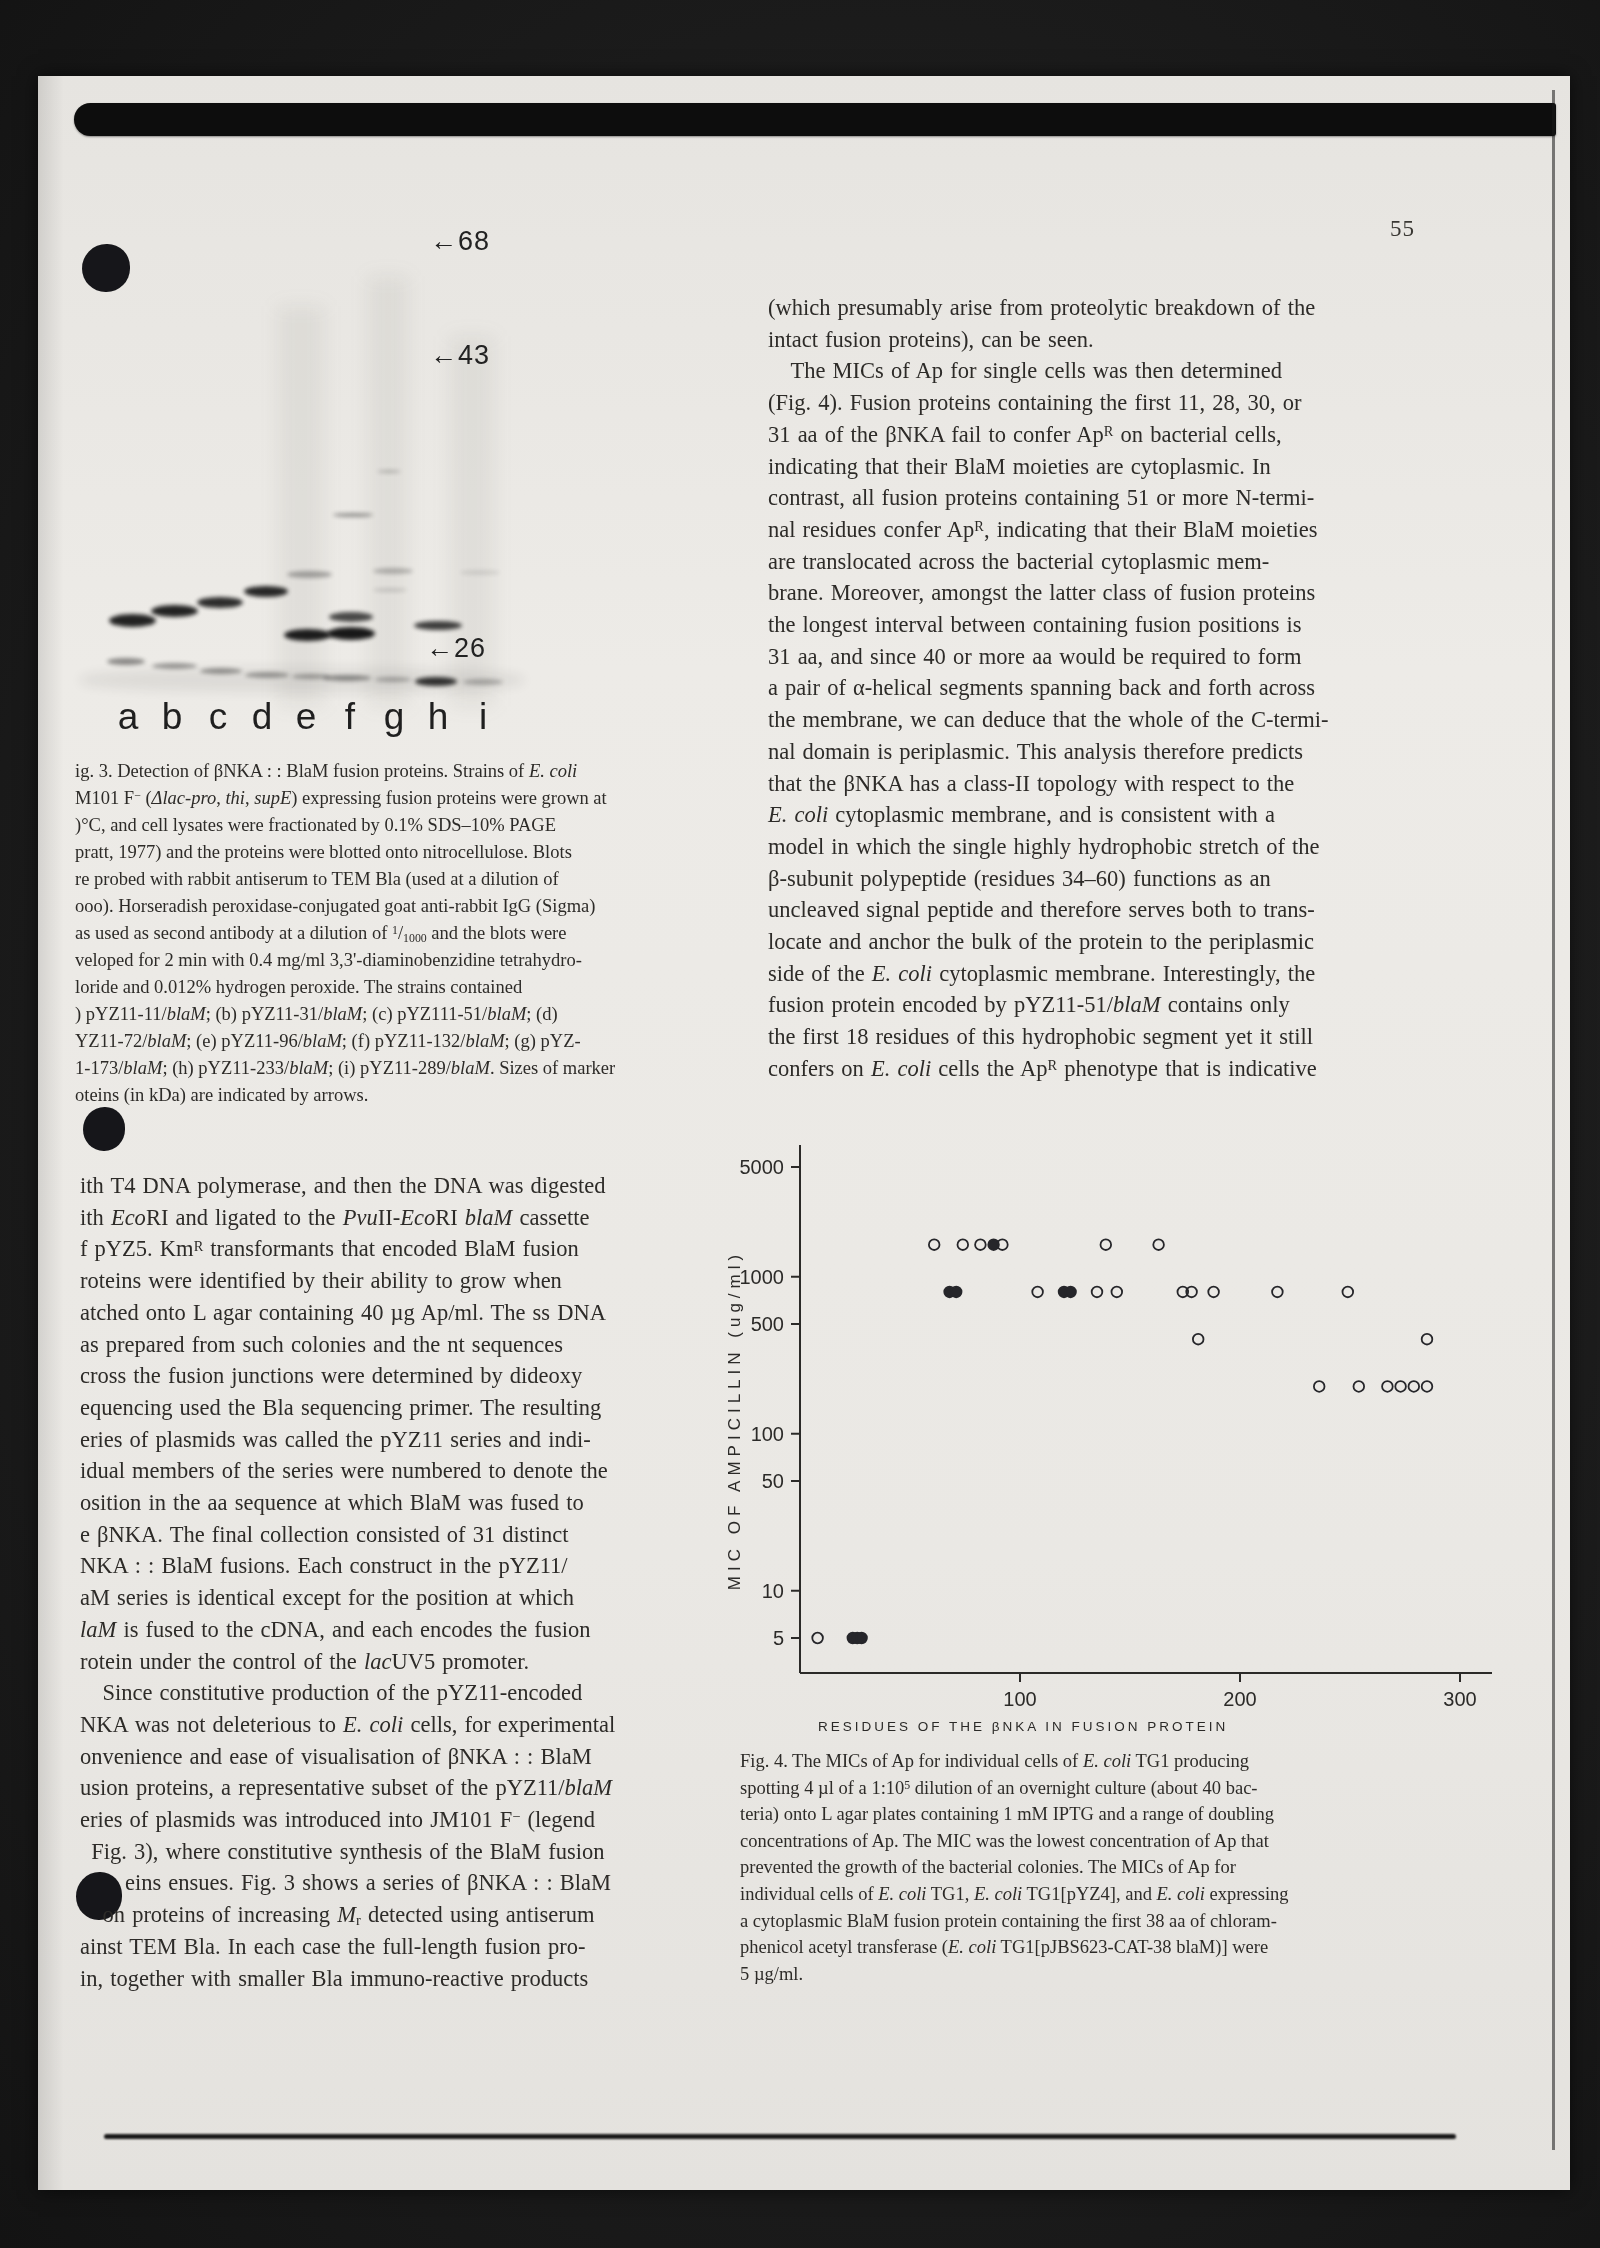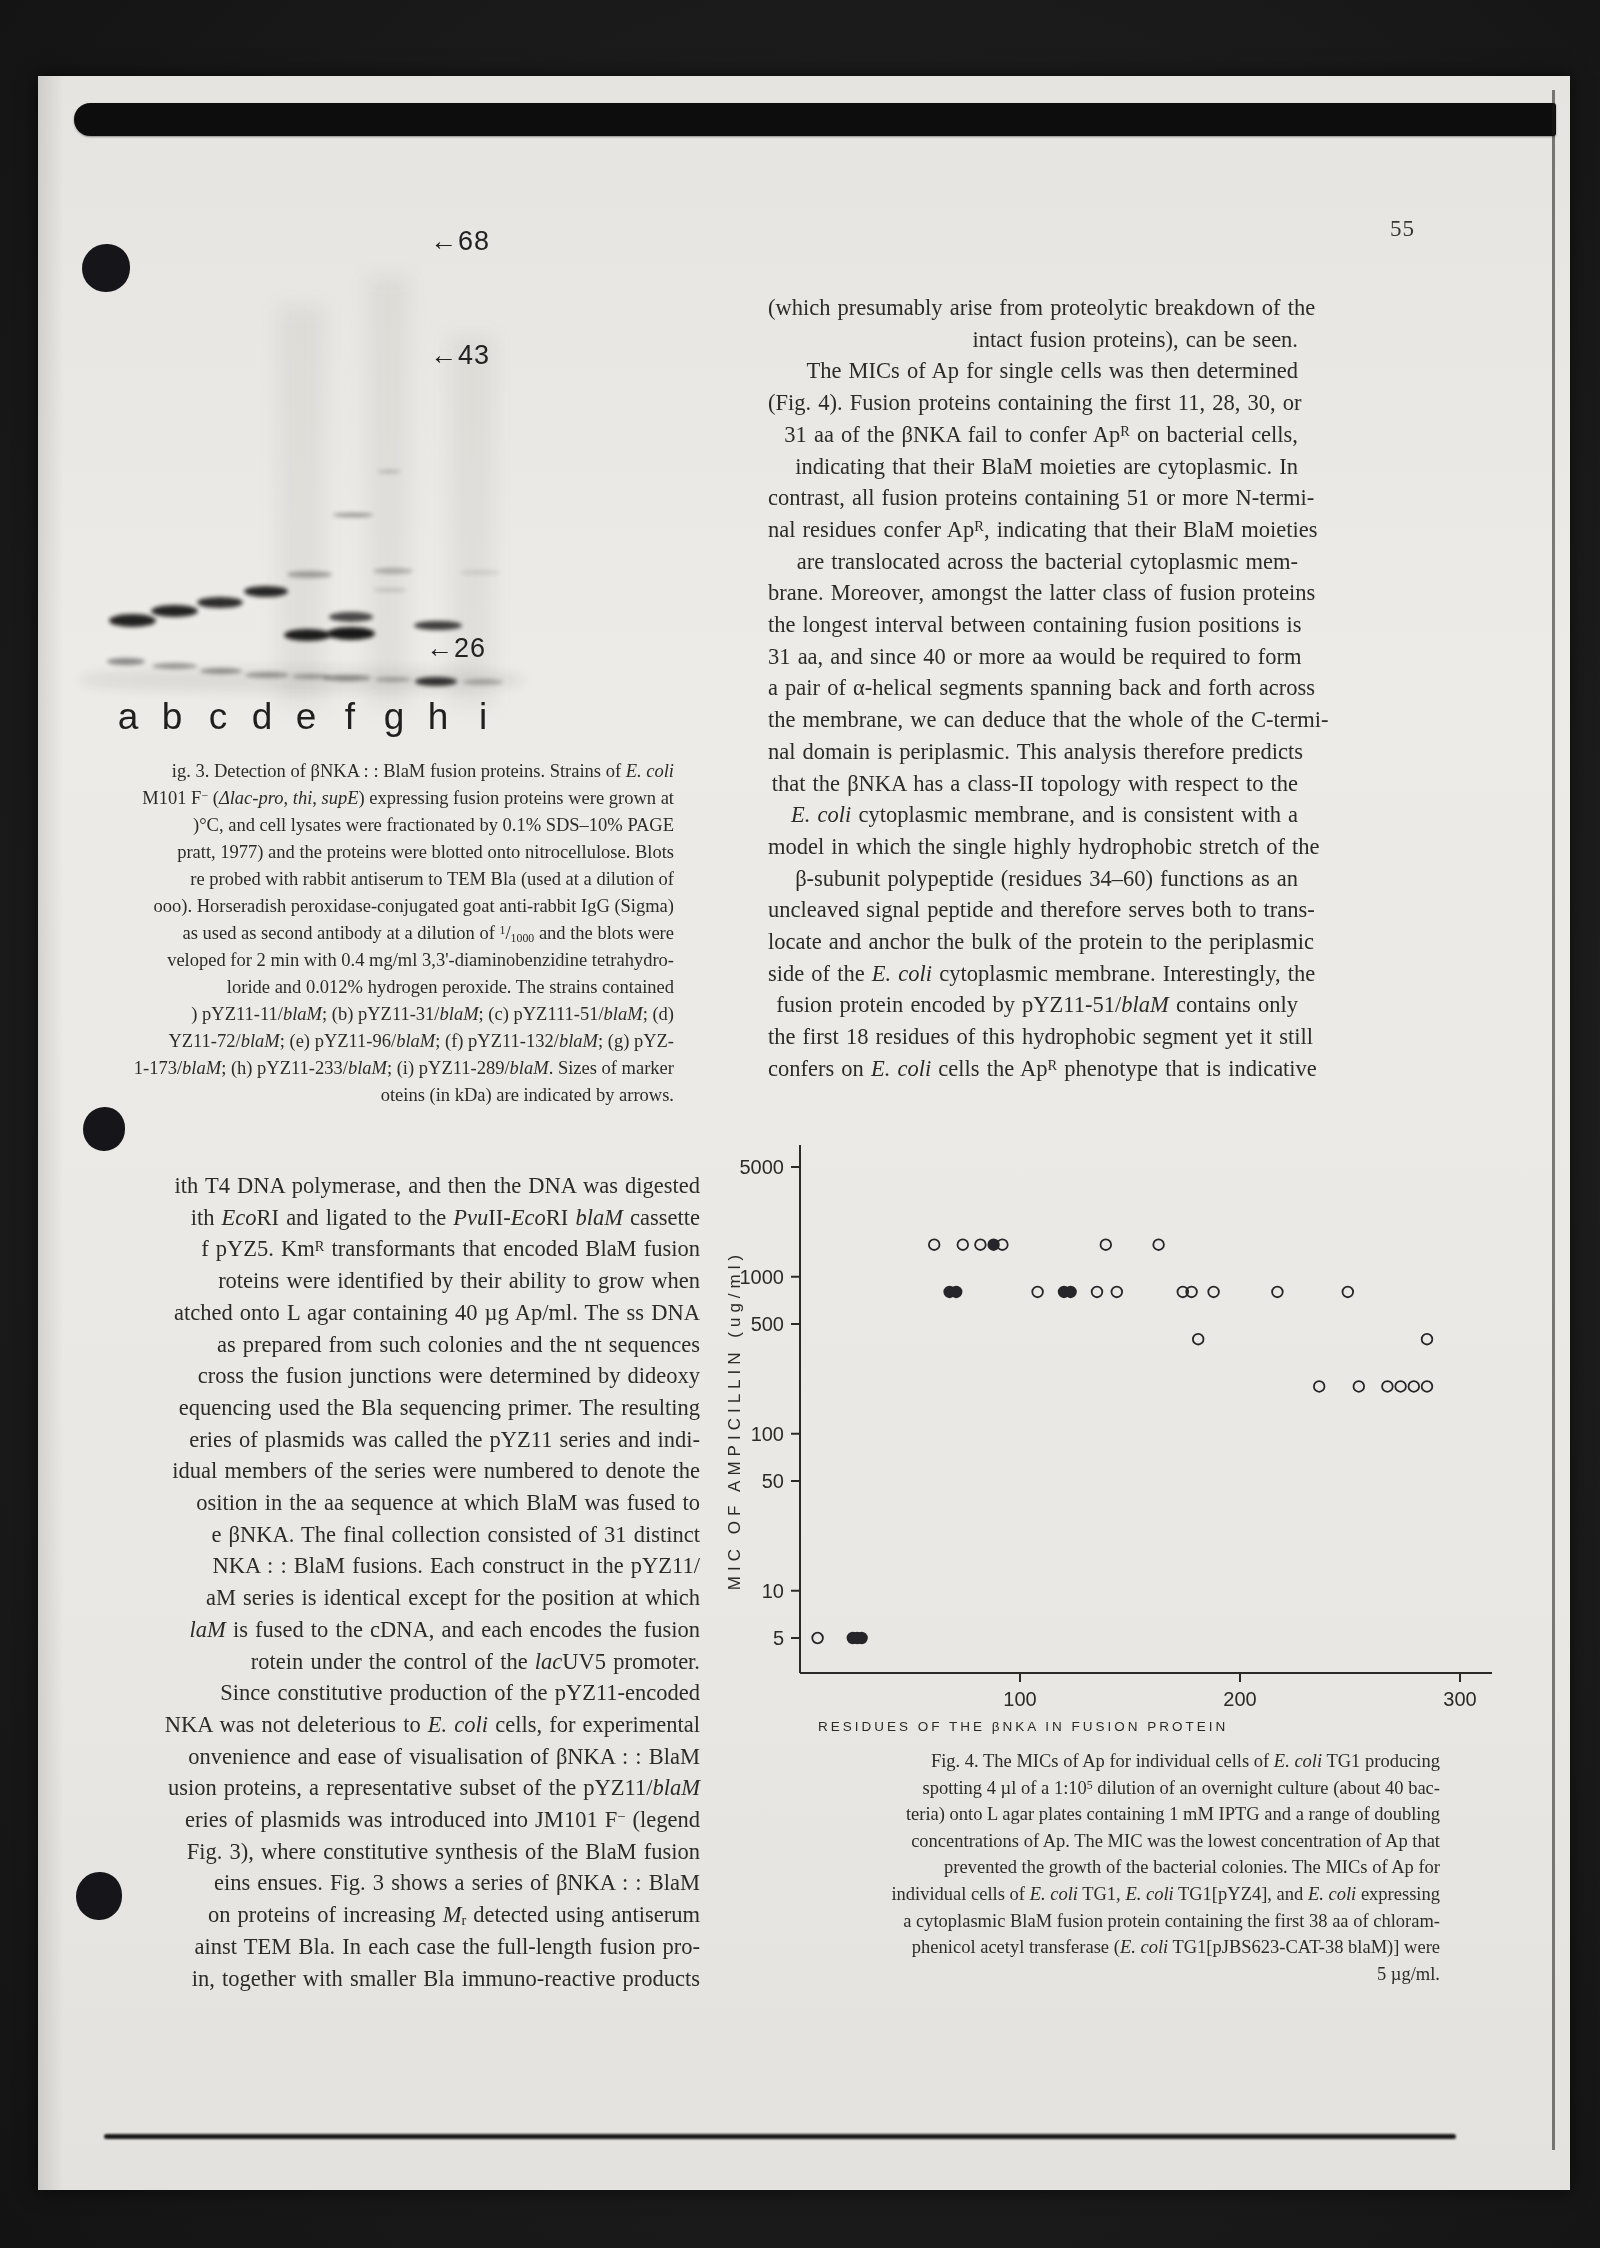--- a/index.html
+++ b/index.html
@@ -17,21 +17,21 @@
     border-radius:18px 3px 3px 18px / 55% 10% 10% 55%;box-shadow:0 1px 2px rgba(0,0,0,.4);filter:blur(.4px);}
   .pageno{position:absolute;left:1352px;top:140px;font-size:23px;color:#393733;letter-spacing:1px;}
   .dot{position:absolute;background:#16161a;border-radius:52% 48% 50% 50%;filter:blur(.6px);}
   .streak{position:absolute;background:rgba(110,108,102,.09);filter:blur(9px);}
   .band{position:absolute;background:#121212;border-radius:50%;filter:blur(2.2px);}
   .band.smear{filter:blur(6px);border-radius:40%;}
   .lane-letter{position:absolute;transform:translateX(-50%);
     font-family:"Liberation Sans","DejaVu Sans",sans-serif;font-size:37px;color:#1f1f1f;}
   .marker{position:absolute;font-family:"Liberation Sans","DejaVu Sans",sans-serif;
     font-size:27px;color:#222;letter-spacing:1px;}
-  .col{position:absolute;color:#2d2b28;text-align:right;}
+  .col{position:absolute;color:#2d2b28;}
   .col .ln{white-space:nowrap;}
   .body-col{font-size:22.5px;line-height:31.7px;word-spacing:1.5px;}
   .caption{font-size:18.5px;line-height:27px;}
   .fig4cap{line-height:26.6px;}
   .col sup{font-size:.64em;line-height:0;position:relative;top:-.4em;vertical-align:baseline;}
   .col sub{font-size:.64em;line-height:0;position:relative;top:.22em;vertical-align:baseline;}
   .bottom-line{position:absolute;left:66px;top:2058px;width:1352px;height:5px;background:#181818;
     border-radius:3px;filter:blur(1.1px);}
   .plot{position:absolute;left:662px;top:1054px;}
   .plot .axis{stroke:#2b2a28;stroke-width:2;fill:none;}
@@ -91,21 +91,21 @@
         <div class="lane-letter" style="left: 268px; top: 620px;">e</div>
         <div class="lane-letter" style="left: 312px; top: 620px;">f</div>
         <div class="lane-letter" style="left: 356px; top: 620px;">g</div>
         <div class="lane-letter" style="left: 400px; top: 620px;">h</div>
         <div class="lane-letter" style="left: 445px; top: 620px;">i</div>
         <div class="marker" style="left: 392px; top: 150px;">←68</div>
         <div class="marker" style="left: 392px; top: 264px;">←43</div>
         <div class="marker" style="left: 388px; top: 557px;">←26</div>
       </div>
 
-    <div class="col caption" style="left:37px;top:682px;width:590px;margin-left:9px;">
+    <div class="col caption" style="left:37px;top:682px;width:590px;">
         <div class="ln">ig. 3.  Detection of βNKA : : BlaM fusion proteins. Strains of <i>E. coli</i></div>
         <div class="ln">M101 F<sup>−</sup> (<i>Δlac-pro</i>, <i>thi</i>, <i>supE</i>) expressing fusion proteins were grown at</div>
         <div class="ln">)°C, and cell lysates were fractionated by 0.1% SDS–10% PAGE</div>
         <div class="ln">pratt, 1977) and the proteins were blotted onto nitrocellulose. Blots</div>
         <div class="ln">re probed with rabbit antiserum to TEM Bla (used at a dilution of</div>
         <div class="ln">ooo). Horseradish peroxidase-conjugated goat anti-rabbit IgG (Sigma)</div>
         <div class="ln">as used as second antibody at a dilution of <sup>1</sup>/<sub>1000</sub> and the blots were</div>
         <div class="ln">veloped for 2 min with 0.4 mg/ml 3,3'-diaminobenzidine tetrahydro-</div>
         <div class="ln">loride and 0.012% hydrogen peroxide. The strains contained</div>
         <div class="ln">) pYZ11-11/<i>blaM</i>; (b) pYZ11-31/<i>blaM</i>; (c) pYZ111-51/<i>blaM</i>; (d)</div>

